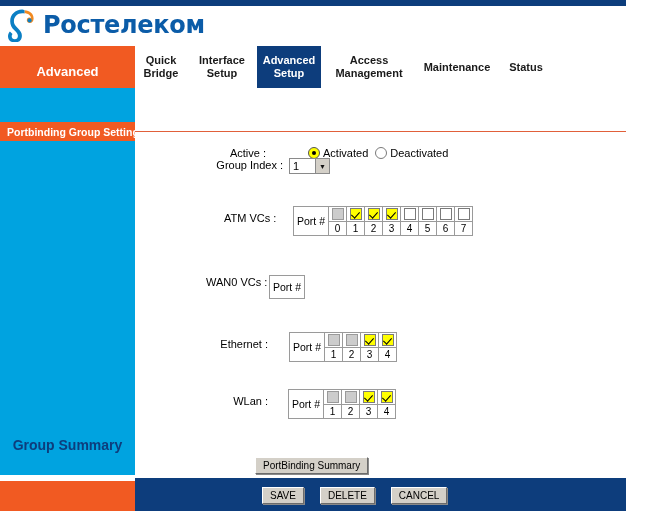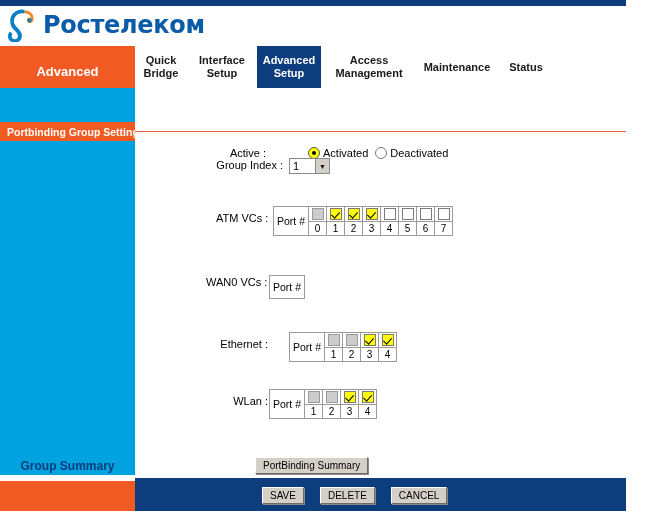--- a/index.html
+++ b/index.html
@@ -140,24 +140,24 @@
     font-size: 10.5px;
     font-weight: bold;
     display: flex;
     align-items: center;
     padding-left: 7px;
     box-sizing: border-box;
     white-space: nowrap;
   }
   .summary-label {
     position: absolute;
-    left: 0; top: 458px;
+    left: 0; top: 437px;
     width: 135px; height: 16px;
     color: #0d3d7c;
-    font-size: 12px;
+    font-size: 14px;
     font-weight: bold;
     display: flex;
     align-items: center;
     justify-content: center;
     box-sizing: border-box;
   }
 
   
   .content {
     position: absolute;
@@ -383,21 +383,21 @@
 </div>
 
 <div class="row" style="left:196px; top:158px;margin-left:17px;">
   <div class="row-label" style="width:70px; margin-right:6px; padding-top:1px;">Group Index :</div>
   <div class="select-box">
     <span class="select-val">1</span>
     <span class="select-arrow">▼</span>
   </div>
 </div>
 
-<div class="row" style="left:216px; top:206px;">
+<div class="row" style="left:224px; top:206px;gap:12px;">
   <div class="row-label" style="width:52px; margin-right:5px; padding-top:6px;">ATM VCs :</div>
   <table class="port-table">
     <tbody>
         <tr>
       <td class="hdr" rowspan="2">Port #</td>
       <td class="cb"><span class="cbx dis"></span></td>
       <td class="cb"><span class="cbx hl chk"></span></td>
       <td class="cb"><span class="cbx hl chk"></span></td>
       <td class="cb"><span class="cbx hl chk"></span></td>
       <td class="cb"><span class="cbx"></span></td>
@@ -445,21 +445,21 @@
       <td class="num">1</td>
       <td class="num">2</td>
       <td class="num">3</td>
       <td class="num">4</td>
     </tr>
   </tbody>
     </table>
 </div>
 
 <div class="row" style="left:228px; top:389px;">
-  <div class="row-label" style="width:40px; margin-right:1px; padding-top:6px;">WLan :</div>
+  <div class="row-label" style="width:40px; margin-right:20px; padding-top:6px;">WLan :</div>
   <table class="port-table">
     <tbody>
         <tr>
       <td class="hdr" rowspan="2">Port #</td>
       <td class="cb"><span class="cbx dis"></span></td>
       <td class="cb"><span class="cbx dis"></span></td>
       <td class="cb"><span class="cbx hl chk"></span></td>
       <td class="cb"><span class="cbx hl chk"></span></td>
     </tr>
     <tr>

